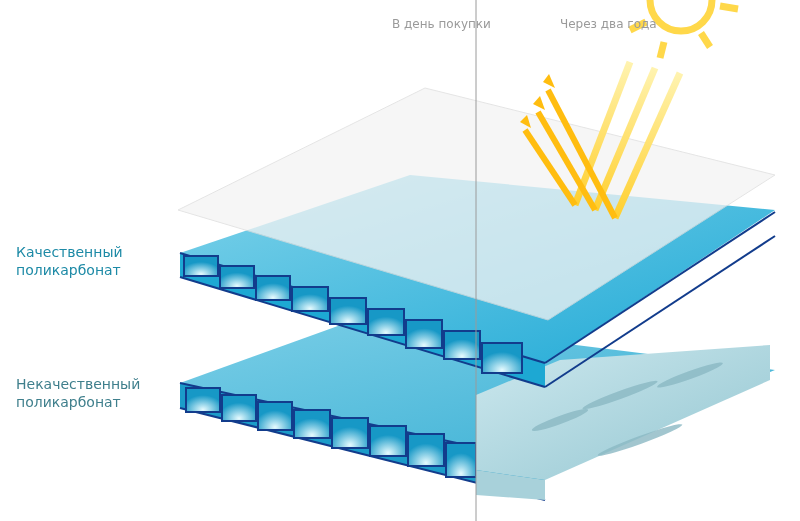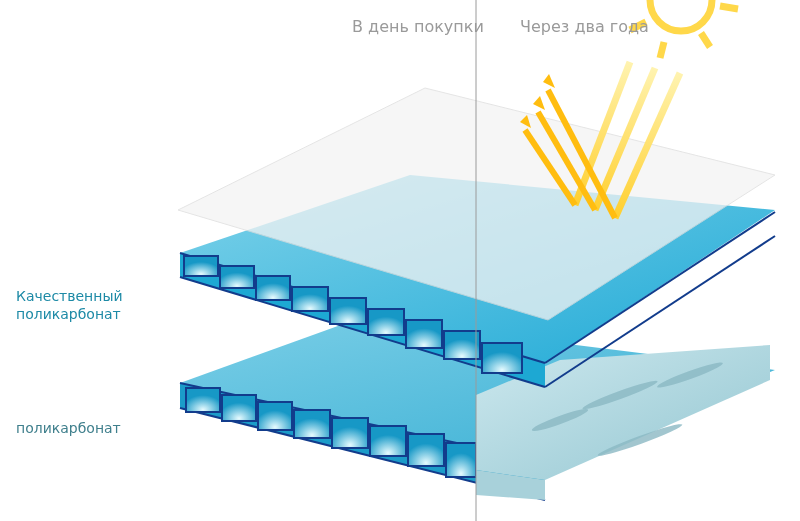--- a/index.html
+++ b/index.html
@@ -1,19 +1,19 @@
 <!DOCTYPE html>
 <html><head>
 <meta charset="utf-8">
 <style>
   html,body{margin:0;padding:0;background:#fff;}
   #stage{position:relative;width:800px;height:521px;overflow:hidden;background:#fff;font-family:"DejaVu Sans","Liberation Sans",sans-serif;}
   svg{position:absolute;left:0;top:0;}
-  .hdr{position:absolute;top:17px;font-size:16px;color:#9a9a9a;}
-  .lbl{position:absolute;left:16px;font-size:14px;line-height:18px;margin-top:44px;}
+  .hdr{position:absolute;top:17px;font-size:12px;color:#9a9a9a;margin-left:40px;}
+  .lbl{position:absolute;left:16px;font-size:14px;line-height:18px;}
   .lbl.good{top:243px;color:#1d8aa6;}
   .lbl.bad{top:375px;color:#3f7f8c;}
 </style>
 </head>
 <body>
 
 <div id="stage">
   <svg width="800" height="521" viewBox="0 0 800 521">
     <defs>
       <linearGradient id="blueTop" x1="0" y1="0" x2="1" y2="1">
@@ -116,15 +116,16 @@
   </svg>
 
   <div class="hdr" style="left:352px;">В день покупки</div>
   <div class="hdr" style="left:520px;">Через два года</div>
 
   <div class="lbl good">
     <div>Качественный</div>
     <div>поликарбонат</div>
   </div>
   <div class="lbl bad">
+    <div>Некачественный</div>
     <div>поликарбонат</div>
   </div>
 </div>
 
 </body></html>

